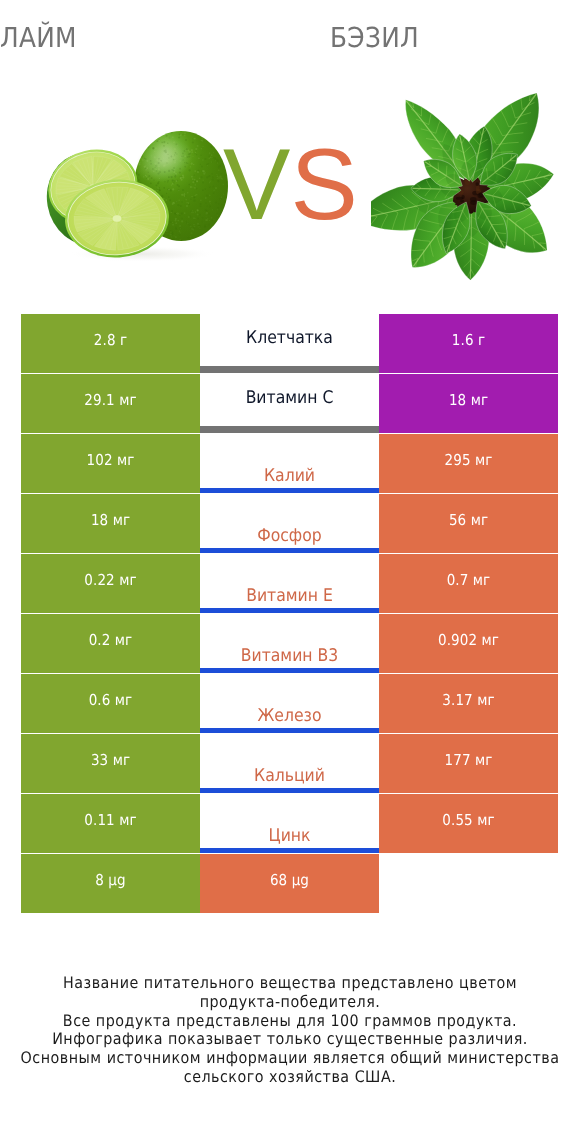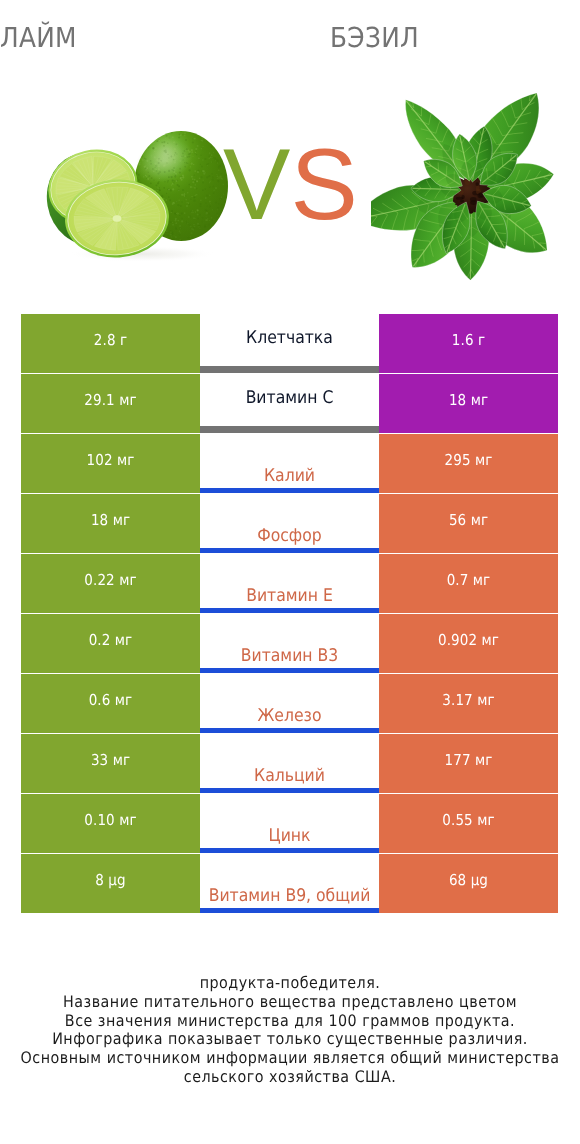--- a/index.html
+++ b/index.html
@@ -1111,44 +1111,41 @@
         </div>
         <div class="cell cell-lbl">
           <span>Кальций</span>
         </div>
         <div class="cell cell-val cell-right">
           <span>177 мг</span>
         </div>
       </div>
       <div class="row win-right">
         <div class="cell cell-val cell-left">
-          <span>0.10 мг</span>
+          <span>0.11 мг</span>
         </div>
         <div class="cell cell-lbl">
           <span>Цинк</span>
         </div>
         <div class="cell cell-val cell-right">
           <span>0.55 мг</span>
         </div>
       </div>
       <div class="row win-right">
         <div class="cell cell-val cell-left">
           <span>8 µg</span>
         </div>
-        <div class="cell cell-lbl">
-          <span>Витамин B9, общий</span>
-        </div>
         <div class="cell cell-val cell-right">
           <span>68 µg</span>
         </div>
       </div>
     </div>
 
   <div class="footer" id="footer">
+      <div>Название питательного вещества представлено цветом</div>
       <div>продукта-победителя.</div>
-      <div>Название питательного вещества представлено цветом</div>
-      <div>Все значения министерства для 100 граммов продукта.</div>
+      <div>Все продукта представлены для 100 граммов продукта.</div>
       <div>Инфографика показывает только существенные различия.</div>
       <div>Основным источником информации является общий министерства</div>
       <div>сельского хозяйства США.</div>
     </div>
 
 </div>
 
 </body></html>

